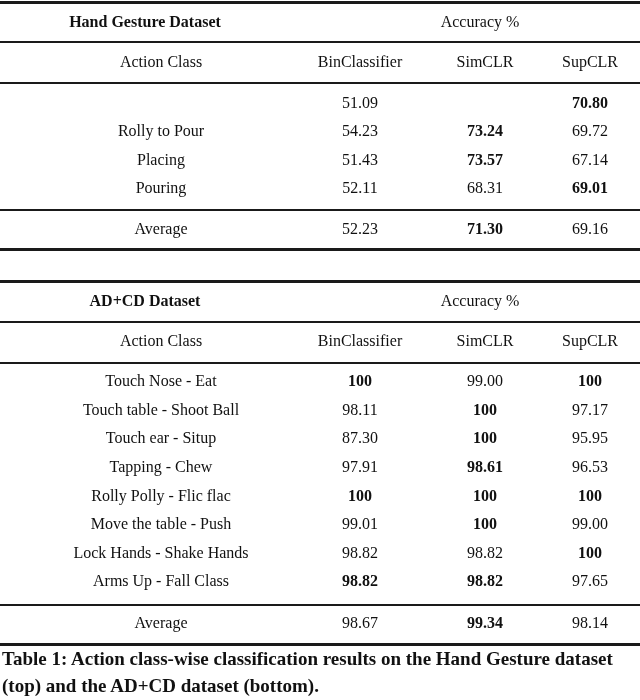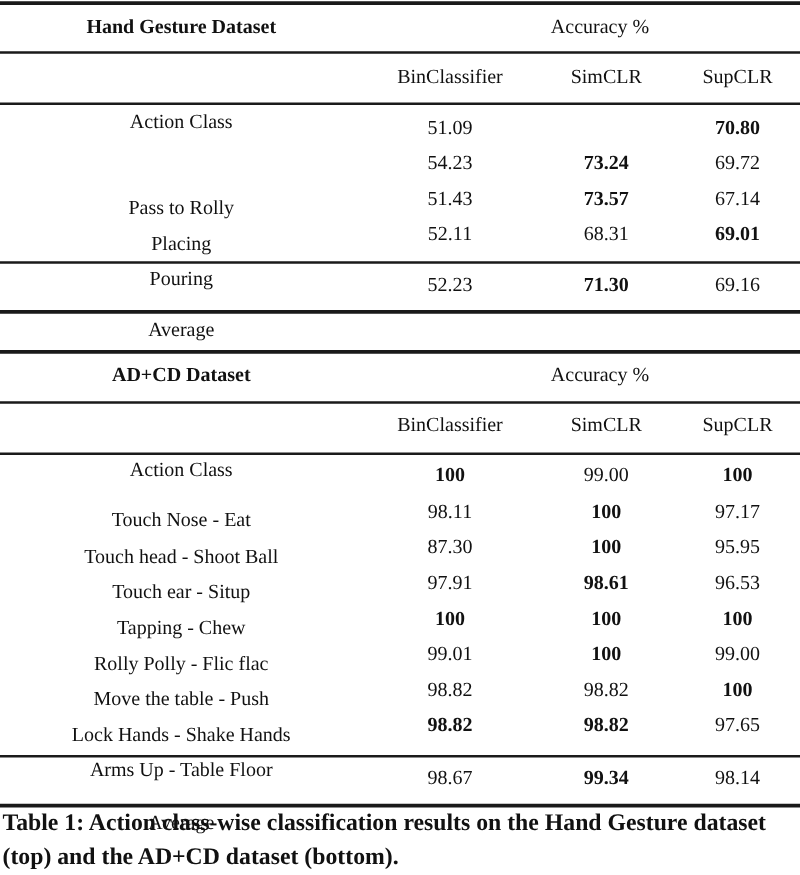--- a/index.html
+++ b/index.html
@@ -2,21 +2,21 @@
 <html><head>
 <meta charset="utf-8">
 <style>
   html, body { margin: 0; padding: 0; background: #ffffff; }
   body { width: 640px; height: 700px; position: relative; overflow: hidden;
          font-family: "Liberation Serif", "DejaVu Serif", serif; color: #111; }
   .tbl { position: absolute; left: 0; width: 640px; }
   .rule { position: absolute; left: 0; width: 640px; background: #1a1a1a; }
   .row { position: absolute; left: 0; width: 640px; height: 28px; font-size: 16px; line-height: 28px; }
   .cell { position: absolute; top: 0; text-align: center; white-space: nowrap; }
-  .c0 { left: 0; width: 290px; margin-top: 36px; }
+  .c0 { left: 16px; width: 290px; }
   .c1 { left: 285px; width: 150px; }
   .c2 { left: 430px; width: 110px; }
   .c3 { left: 540px; width: 100px; }
   .title-cell { left: 0; width: 290px; font-weight: bold; }
   .acc-cell { left: 330px; width: 300px; }
   .b { font-weight: bold; }
   .caption { position: absolute; left: 2px; top: 645px; width: 636px; font-size: 19px;
              font-weight: bold; line-height: 27px; }
 </style>
 </head>
@@ -37,21 +37,21 @@
         <span class="cell c0">Action Class</span>
         <span class="cell c1">BinClassifier</span>
         <span class="cell c2">SimCLR</span>
         <span class="cell c3">SupCLR</span>
       </div>
       <div class="row" style="top: 89px;">
         <span class="cell c1">51.09</span>
         <span class="cell c3 b">70.80</span>
       </div>
       <div class="row" style="top: 117px;">
-        <span class="cell c0">Pass to Rolly</span>
+        <span class="cell c0">Rolly to Pour</span>
         <span class="cell c1">54.23</span>
         <span class="cell c2 b">73.24</span>
         <span class="cell c3">69.72</span>
       </div>
       <div class="row" style="top: 146px;">
         <span class="cell c0">Placing</span>
         <span class="cell c1">51.43</span>
         <span class="cell c2 b">73.57</span>
         <span class="cell c3">67.14</span>
       </div>
@@ -84,21 +84,21 @@
         <span class="cell c2">SimCLR</span>
         <span class="cell c3">SupCLR</span>
       </div>
       <div class="row" style="top: 367px;">
         <span class="cell c0">Touch Nose - Eat</span>
         <span class="cell c1 b">100</span>
         <span class="cell c2">99.00</span>
         <span class="cell c3 b">100</span>
       </div>
       <div class="row" style="top: 396px;">
-        <span class="cell c0">Touch head - Shoot Ball</span>
+        <span class="cell c0">Touch table - Shoot Ball</span>
         <span class="cell c1">98.11</span>
         <span class="cell c2 b">100</span>
         <span class="cell c3">97.17</span>
       </div>
       <div class="row" style="top: 424px;">
         <span class="cell c0">Touch ear - Situp</span>
         <span class="cell c1">87.30</span>
         <span class="cell c2 b">100</span>
         <span class="cell c3">95.95</span>
       </div>
@@ -120,21 +120,21 @@
         <span class="cell c2 b">100</span>
         <span class="cell c3">99.00</span>
       </div>
       <div class="row" style="top: 539px;">
         <span class="cell c0">Lock Hands - Shake Hands</span>
         <span class="cell c1">98.82</span>
         <span class="cell c2">98.82</span>
         <span class="cell c3 b">100</span>
       </div>
       <div class="row" style="top: 567px;">
-        <span class="cell c0">Arms Up - Table Floor</span>
+        <span class="cell c0">Arms Up - Fall Class</span>
         <span class="cell c1 b">98.82</span>
         <span class="cell c2 b">98.82</span>
         <span class="cell c3">97.65</span>
       </div>
       <div class="row" style="top: 609px;">
         <span class="cell c0">Average</span>
         <span class="cell c1">98.67</span>
         <span class="cell c2 b">99.34</span>
         <span class="cell c3">98.14</span>
       </div>

